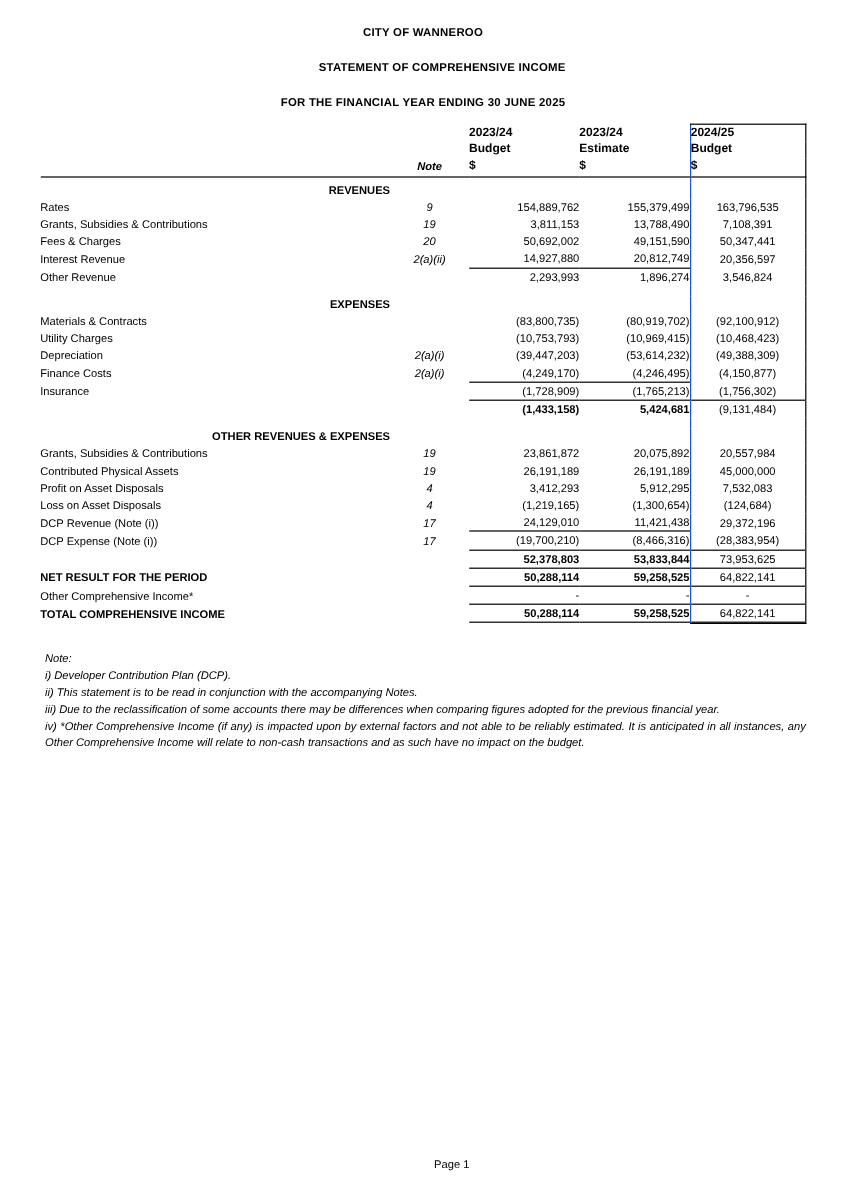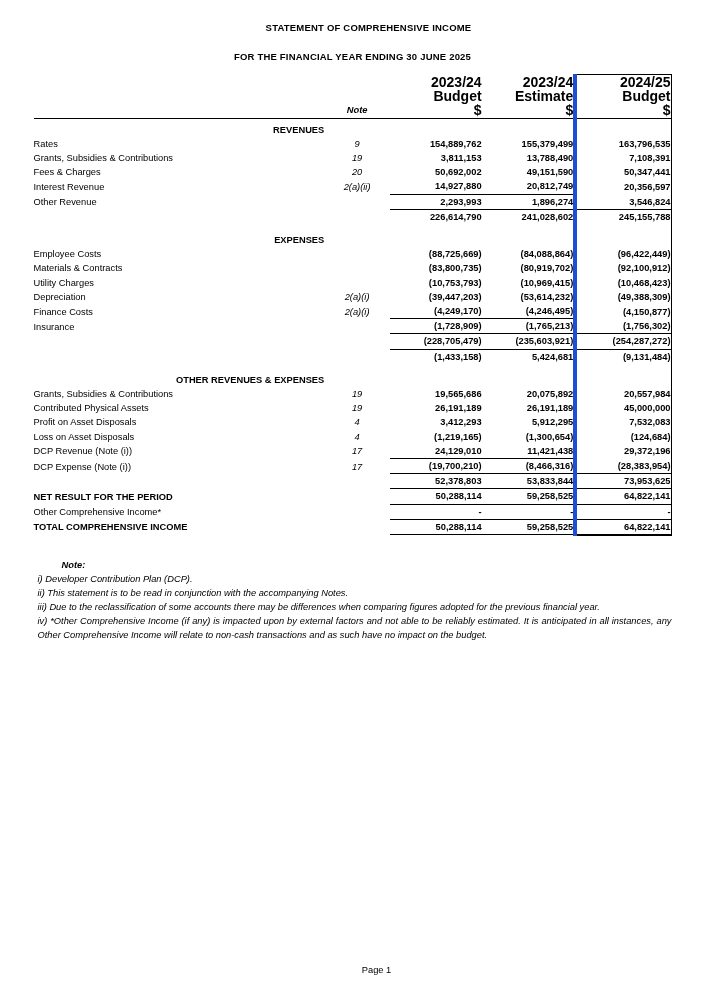--- a/index.html
+++ b/index.html
@@ -42,39 +42,39 @@
     font-size: 9.3px;
   }
   table.fin td {
     padding: 0;
     vertical-align: bottom;
     line-height: 14.2px;
     white-space: nowrap;
   }
   .c-label { width: 292px; text-align: left; padding-left: 4px; }
   .c-note  { width: 66px;  text-align: center; font-style: italic; }
-  .c-num   { width: 92px;  text-align: right; padding-right: 6px; font-weight: bold; }
-  .c-num3  { width: 92px;  text-align: right; padding-right: 8px; font-weight: bold; }
+  .c-num   { width: 92px;  text-align: right; padding-right: 6px; }
+  .c-num3  { width: 92px;  text-align: center; padding-right: 8px; font-weight: normal; }
 
   .hdr-cell {
-    text-align: right;
+    text-align: left;
     font-weight: bold;
-    font-size: 14px;
+    font-size: 10px;
     line-height: 12.5px;
     padding-bottom: 1px;
   }
   .hdr-note {
     text-align: center;
     font-style: italic;
     font-weight: bold;
     font-size: 9.3px;
     vertical-align: bottom;
   }
   .boxed {
-    border-left: 4px solid #1d4ed8;
+    border-left: 1px solid #1d4ed8;
     border-right: 1px solid #000;
   }
   .box-top { border-top: 1px solid #000; }
   .box-bottom { border-bottom: 1px solid #000; }
 
   .section-head { font-weight: bold; text-align: right; }
   .bold { font-weight: bold; }
   .rule-top td { border-top: 1px solid #000; }
   .rule-bottom td { border-bottom: 1px solid #000; }
   .spacer td { height: 9px; line-height: 9px; font-size: 1px; }
@@ -85,23 +85,22 @@
   .notes {
     margin: 22px auto 0 auto;
     width: 638px;
     padding-left: 4px;
     font-size: 9.3px;
     font-style: italic;
     line-height: 14px;
     box-sizing: border-box;
   }
   .notes .note-title {
-    font-weight: bold;
+    font-weight: normal;
     font-style: italic;
-    margin-left: 24px;
   }
   .notes p {
     margin: 0;
     text-align: justify;
   }
   .footer {
     position: absolute;
     bottom: 22px;
     left: 0;
     width: 100%;
@@ -109,20 +108,21 @@
     font-size: 9.3px;
     margin-left: 24px;
   }
 </style>
 </head>
 <body>
 
 <div class="page">
 
   <div class="titles">
+    <div class="title-line t1">CITY OF WANNEROO</div>
     <div class="title-line t2">STATEMENT OF COMPREHENSIVE INCOME</div>
     <div class="title-line t3">FOR THE FINANCIAL YEAR ENDING 30 JUNE 2025</div>
   </div>
 
   <table class="fin">
     <colgroup>
       <col style="width:292px">
       <col style="width:66px">
       <col style="width:92px">
       <col style="width:92px">
@@ -192,46 +192,32 @@
       <td class="c-num">20,812,749</td>
       <td class="c-num3 boxed">20,356,597</td>
     </tr>
     <tr>
       <td class="c-label">Other Revenue</td>
       <td class="c-note"></td>
       <td class="c-num u-single">2,293,993</td>
       <td class="c-num u-single">1,896,274</td>
       <td class="c-num3 boxed">3,546,824</td>
     </tr>
-    <tr>
-      <td class="c-label"></td>
-      <td class="c-note"></td>
-      <td class="c-num bold u-single">226,614,790</td>
-      <td class="c-num bold u-single">241,028,602</td>
-      <td class="c-num3 boxed u-single">245,155,788</td>
-    </tr>
 
     <tr class="spacer">
           <td colspan="4"></td>
           <td class="boxed"></td>
         </tr>
 
     <tr>
       <td class="c-label section-head">EXPENSES</td>
       <td class="c-note"></td>
       <td class="c-num"></td>
       <td class="c-num"></td>
       <td class="c-num3 boxed"></td>
-    </tr>
-    <tr>
-      <td class="c-label">Employee Costs</td>
-      <td class="c-note"></td>
-      <td class="c-num">(88,725,669)</td>
-      <td class="c-num">(84,088,864)</td>
-      <td class="c-num3 boxed">(96,422,449)</td>
     </tr>
     <tr>
       <td class="c-label">Materials &amp; Contracts</td>
       <td class="c-note"></td>
       <td class="c-num">(83,800,735)</td>
       <td class="c-num">(80,919,702)</td>
       <td class="c-num3 boxed">(92,100,912)</td>
     </tr>
     <tr>
       <td class="c-label">Utility Charges</td>
@@ -257,48 +243,41 @@
     <tr>
       <td class="c-label">Insurance</td>
       <td class="c-note"></td>
       <td class="c-num u-single">(1,728,909)</td>
       <td class="c-num u-single">(1,765,213)</td>
       <td class="c-num3 boxed">(1,756,302)</td>
     </tr>
     <tr>
       <td class="c-label"></td>
       <td class="c-note"></td>
-      <td class="c-num bold u-single">(228,705,479)</td>
-      <td class="c-num bold u-single">(235,603,921)</td>
-      <td class="c-num3 boxed u-single">(254,287,272)</td>
-    </tr>
-    <tr>
-      <td class="c-label"></td>
-      <td class="c-note"></td>
       <td class="c-num bold u-single">(1,433,158)</td>
       <td class="c-num bold u-single">5,424,681</td>
       <td class="c-num3 boxed u-single">(9,131,484)</td>
     </tr>
 
     <tr class="spacer">
           <td colspan="4"></td>
           <td class="boxed"></td>
         </tr>
 
     <tr>
       <td class="c-label section-head">OTHER REVENUES &amp; EXPENSES</td>
       <td class="c-note"></td>
       <td class="c-num"></td>
       <td class="c-num"></td>
       <td class="c-num3 boxed"></td>
     </tr>
     <tr>
       <td class="c-label">Grants, Subsidies &amp; Contributions</td>
       <td class="c-note">19</td>
-      <td class="c-num">19,565,686</td>
+      <td class="c-num">23,861,872</td>
       <td class="c-num">20,075,892</td>
       <td class="c-num3 boxed">20,557,984</td>
     </tr>
     <tr>
       <td class="c-label">Contributed Physical Assets</td>
       <td class="c-note">19</td>
       <td class="c-num">26,191,189</td>
       <td class="c-num">26,191,189</td>
       <td class="c-num3 boxed">45,000,000</td>
     </tr>

